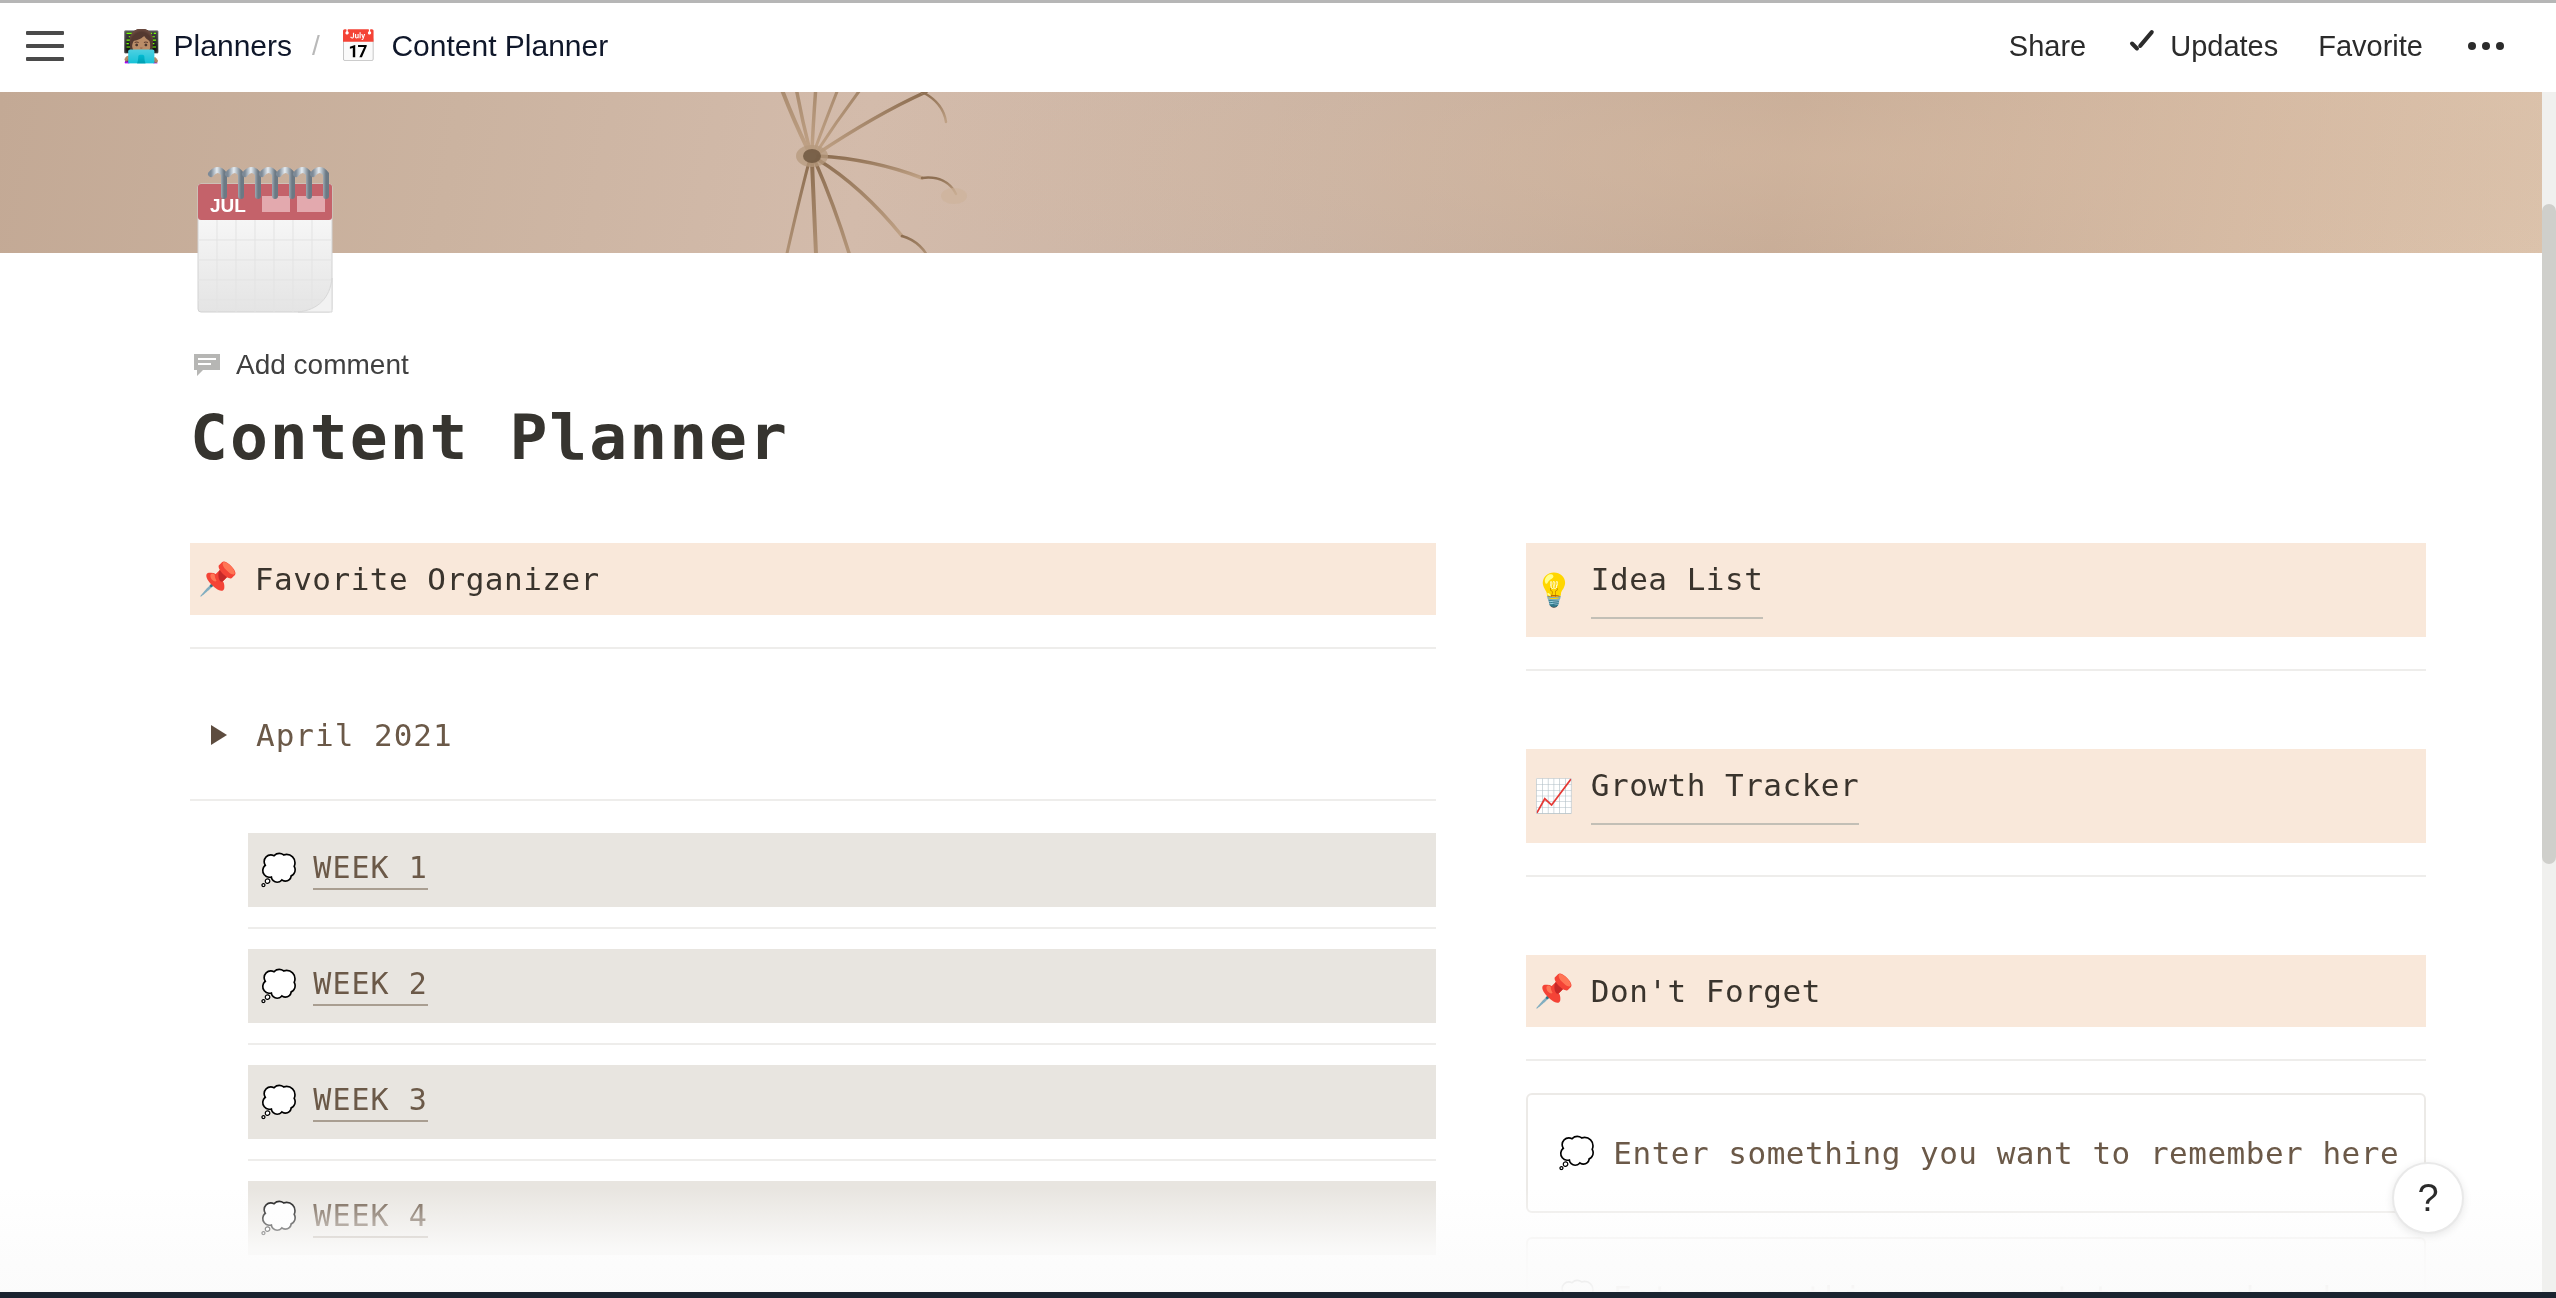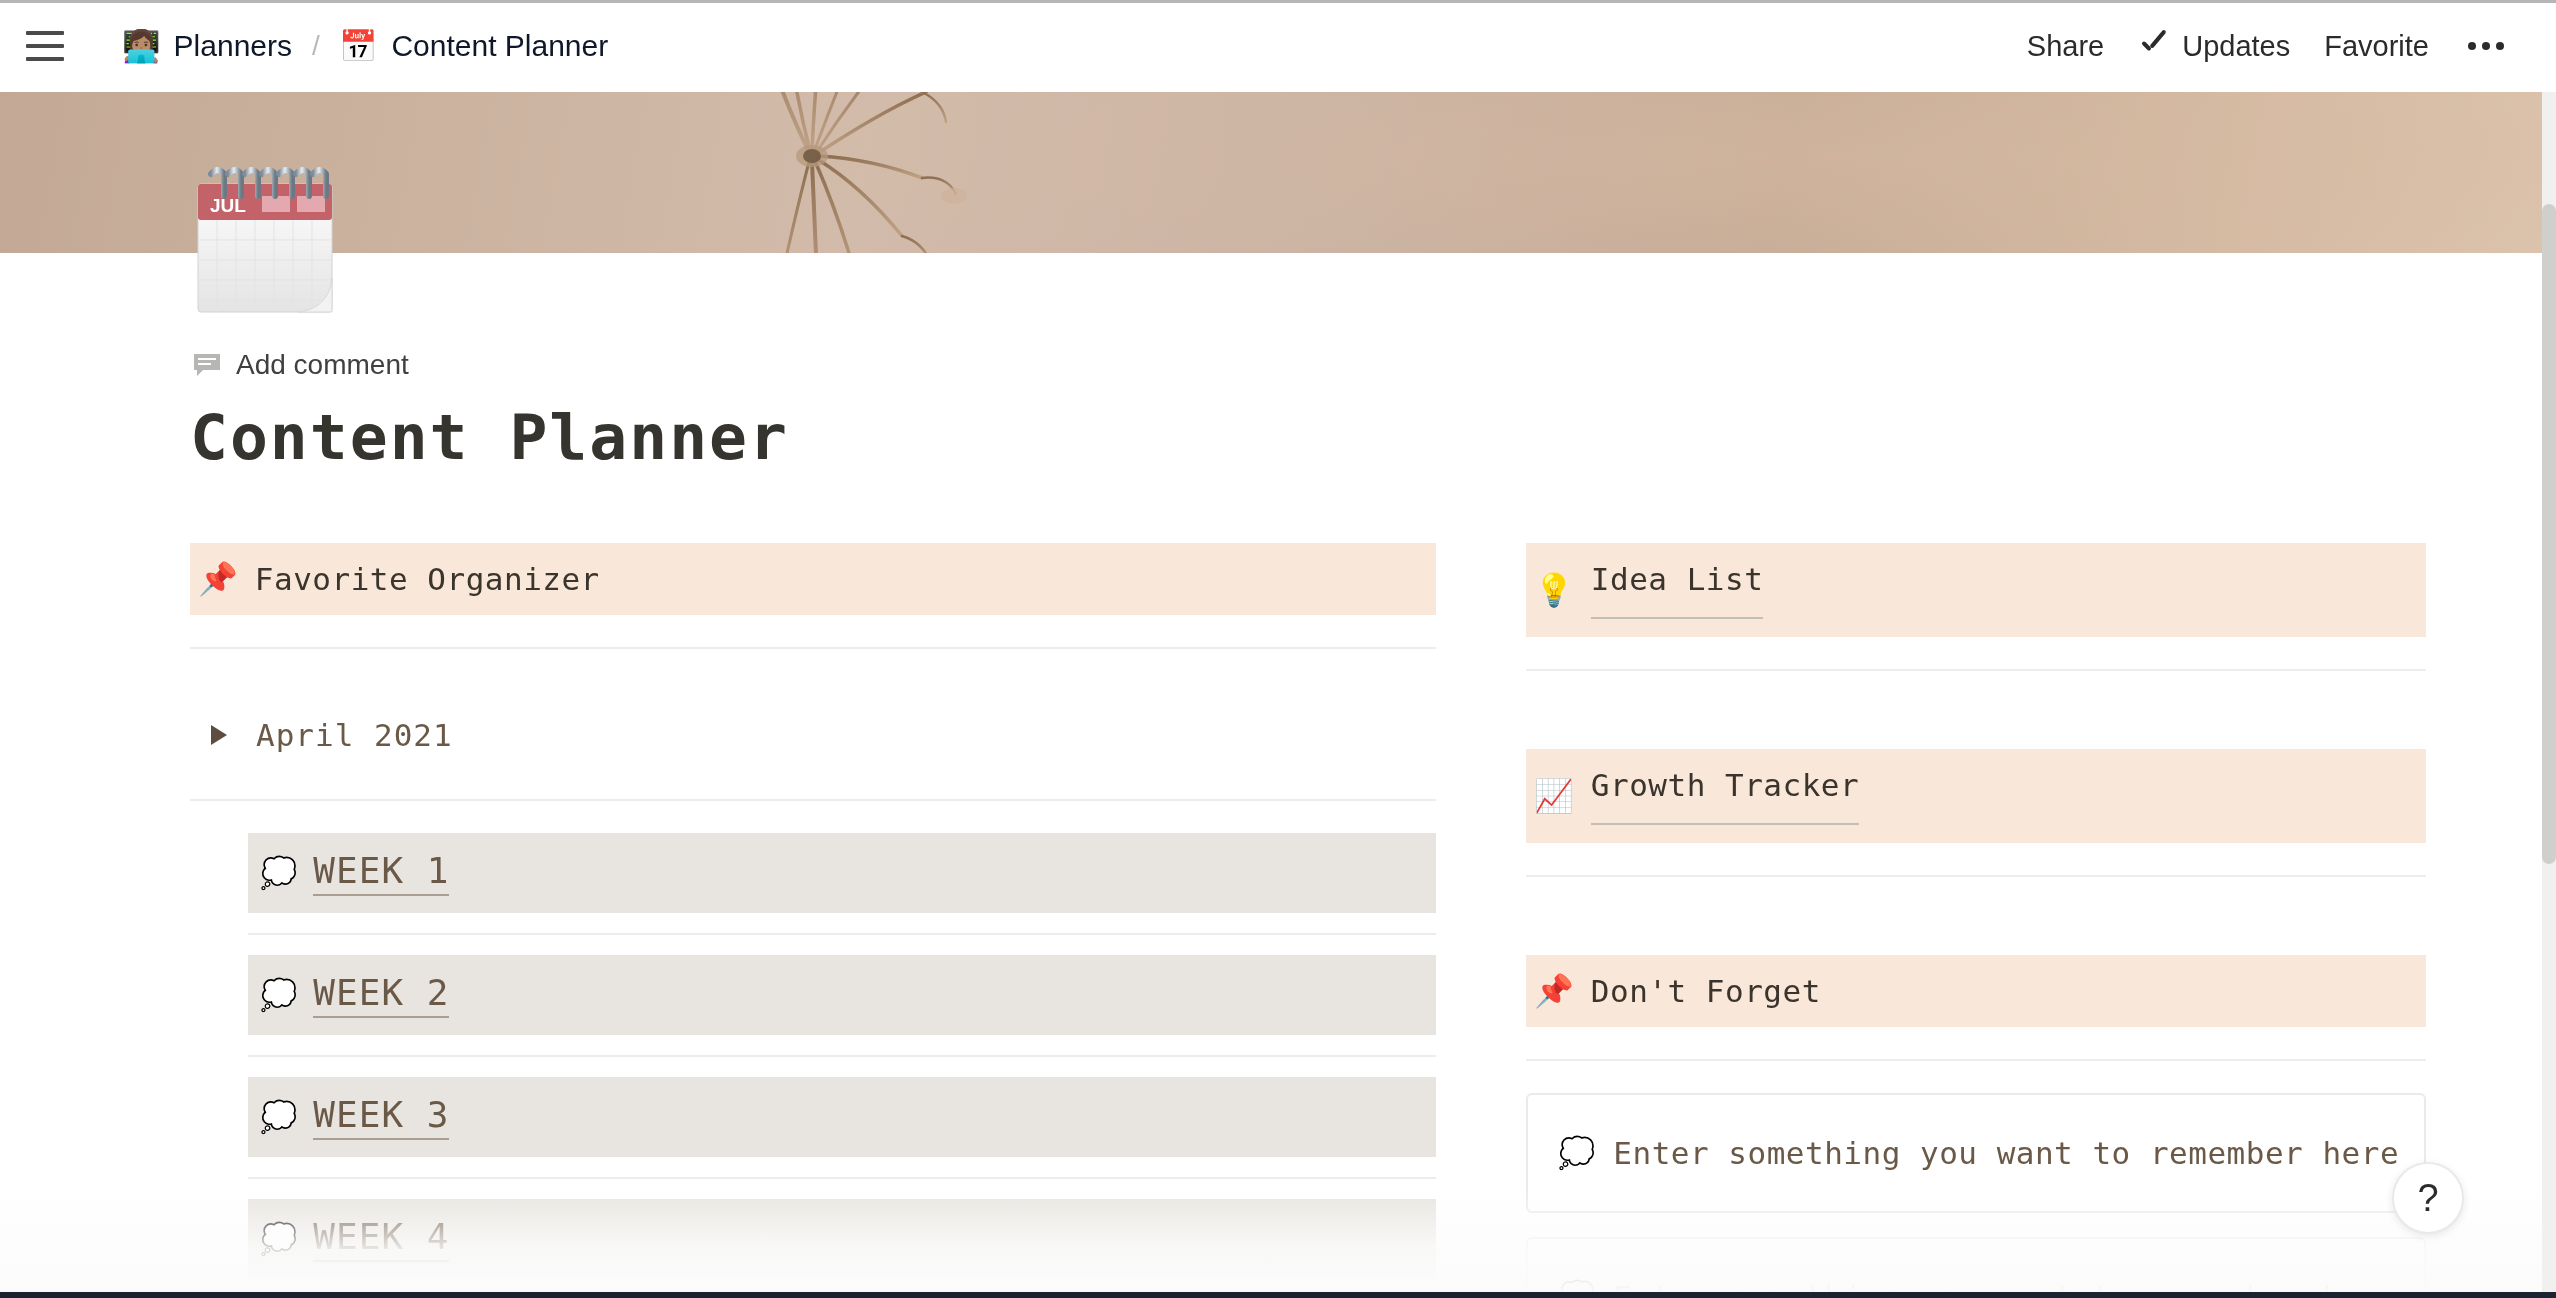--- a/index.html
+++ b/index.html
@@ -79,21 +79,21 @@
     font-size: 28px;
     color: #b9b9b9;
     margin: 0 14px;
   }
 
   .topbar-right {
     margin-left: auto;
     margin-right: 38px;
     display: flex;
     align-items: center;
-    gap: 0px;
+    gap: 6px;
   }
   .tb-item {
     font-size: 29px;
     color: #2b2b2b;
     padding: 8px 17px;
     border-radius: 6px;
     cursor: pointer;
     white-space: nowrap;
     display: flex;
     align-items: center;
@@ -308,21 +308,21 @@
   }
   .week-emoji {
     font-size: 30px;
     line-height: 1;
     margin-left: 12px;
     margin-right: 16px;
     flex: 0 0 auto;
   }
   .week-label {
     font-family: "DejaVu Sans Mono", monospace;
-    font-size: 36px;
+    font-size: 30px;
     color: #6b5948;
     letter-spacing: 1px;
     border-bottom: 2px solid #a99e91;
     padding-bottom: 3px;
     cursor: pointer;
     white-space: nowrap;
   }
   .week-gap { height: 20px; }
   .week-div { height: 2px; background: #eeedeb; }
 

